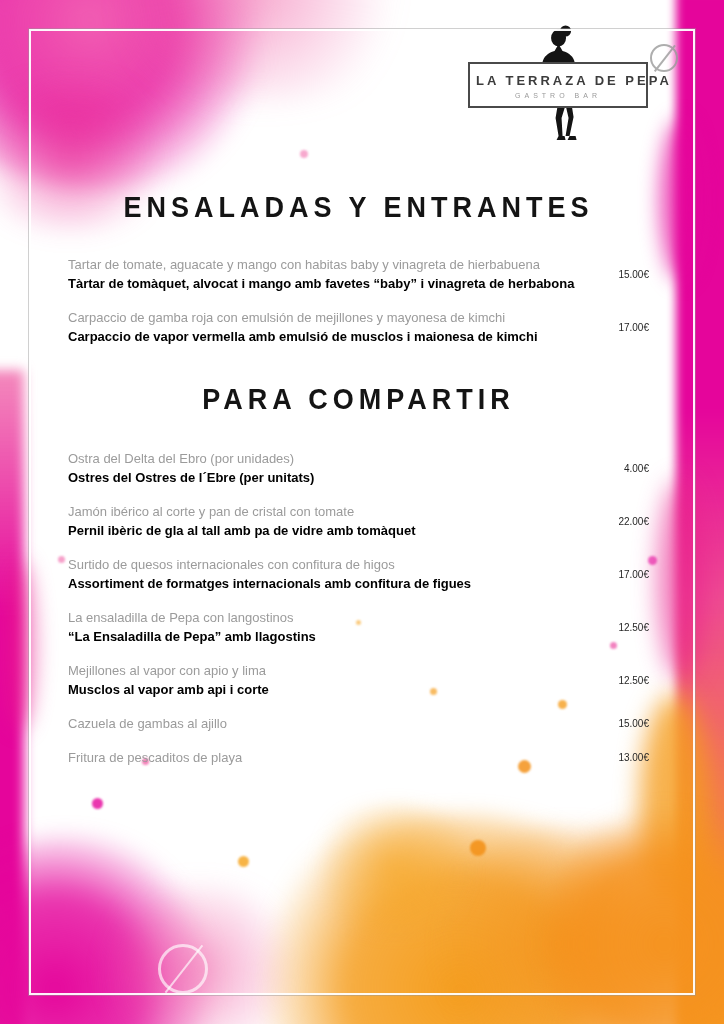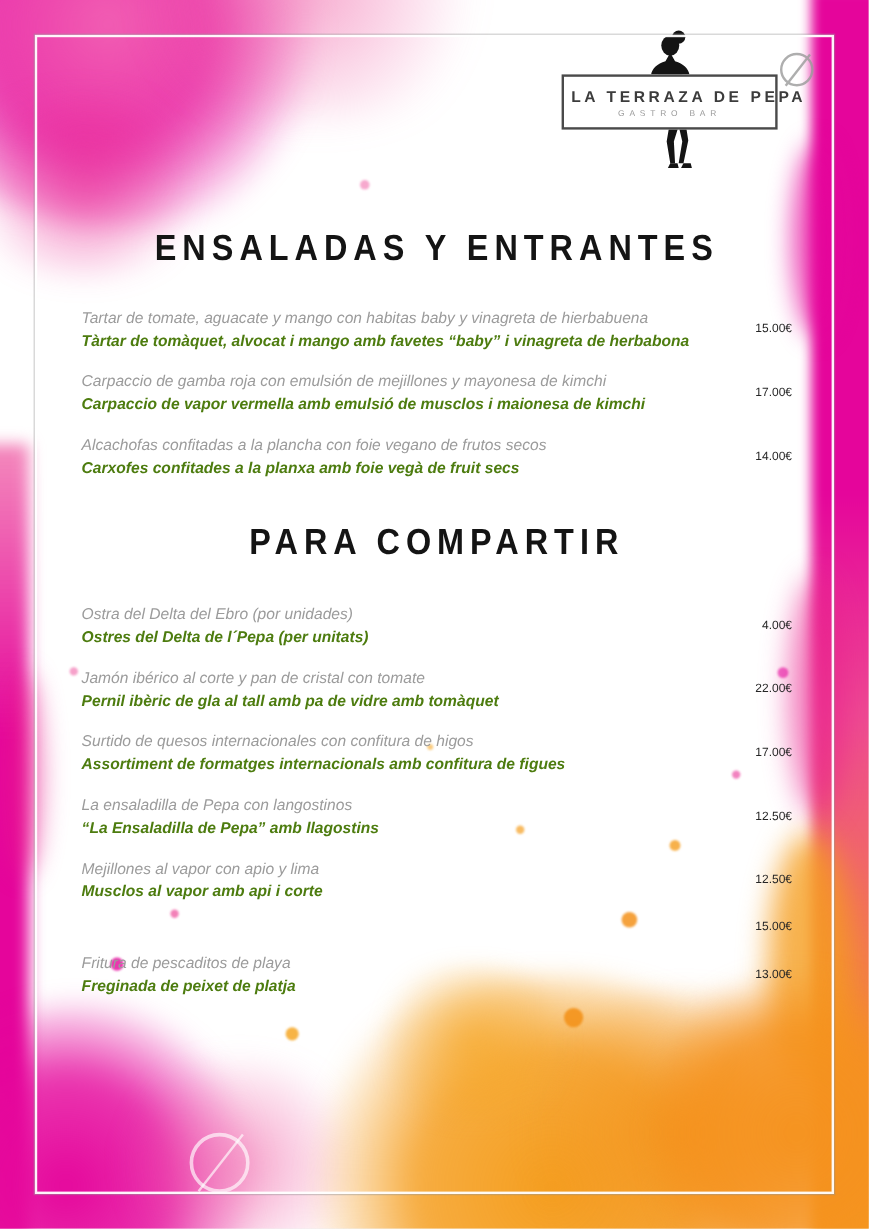--- a/index.html
+++ b/index.html
@@ -77,29 +77,29 @@
 
   
   .logo-wrap { position:absolute; top:62px; right:76px; width:180px; z-index:3; text-align:center; }
   .logo-figure { position:absolute; left:50%; top:-38px; transform:translateX(-46%); z-index:0; }
   .logo-box { position:relative; z-index:1; background:#ffffff; border:2px solid #4a4a4a;
     padding:9px 6px 7px 6px; }
   .logo-title { font-size:13px; letter-spacing:3px; color:#3c3c3c; font-weight:bold; white-space:nowrap; }
   .logo-sub { font-size:7px; letter-spacing:4px; color:#9a9a9a; margin-top:4px; }
 
   
-  .content { position:absolute; left:68px; right:64px; top:0; z-index:3; }
+  .content { position:absolute; left:68px; right:75px; top:0; z-index:3; }
   .section-title { margin:0; font-weight:bold; font-size:27px; letter-spacing:5px;
     color:#141414; text-align:center; transform:scaleY(1.12); }
   .st-1 { margin-top:192px; margin-bottom:32px; }
   .st-2 { margin-top:38px; margin-bottom:34px; }
   .row { display:flex; align-items:center; margin-bottom:15px; }
-  .names { flex:1 1 auto; min-width:0; padding-right:14px;font-style:italic; }
+  .names { flex:1 1 auto; min-width:0; padding-right:14px; }
   .es { font-size:13px; line-height:19px; color:#9b9b9b; }
-  .ca { font-size:13px; line-height:19px; color:#4d7c0f; font-weight:bold; }
+  .ca { font-size:13px; line-height:19px; color:#000000; font-weight:bold; }
   .price { flex:0 0 auto; font-size:10px; color:#262626; white-space:nowrap; }
 </style>
 </head>
 <body>
 
 <div class="page">
 
   <div class="decor">
     <div class="blob splash-topleft-a"></div>
     <div class="blob splash-topleft-b"></div>
@@ -168,34 +168,27 @@
     </div>
 
     <div class="row">
       <div class="names">
         <div class="es">Carpaccio de gamba roja con emulsión de mejillones y mayonesa de kimchi</div>
         <div class="ca">Carpaccio de vapor vermella amb emulsió de musclos i maionesa de kimchi</div>
       </div>
       <div class="price">17.00€</div>
     </div>
 
-    <div class="row">
-      <div class="names">
-        <div class="es">Alcachofas confitadas a la plancha con foie vegano de frutos secos</div>
-        <div class="ca">Carxofes confitades a la planxa amb foie vegà de fruit secs</div>
-      </div>
-      <div class="price">14.00€</div>
-    </div>
 
     <h1 class="section-title st-2">PARA COMPARTIR</h1>
 
     <div class="row">
       <div class="names">
         <div class="es">Ostra del Delta del Ebro (por unidades)</div>
-        <div class="ca">Ostres del Delta de l´Pepa (per unitats)</div>
+        <div class="ca">Ostres del Ostres de l´Ebre (per unitats)</div>
       </div>
       <div class="price">4.00€</div>
     </div>
 
     <div class="row">
       <div class="names">
         <div class="es">Jamón ibérico al corte y pan de cristal con tomate</div>
         <div class="ca">Pernil ibèric de gla al tall amb pa de vidre amb tomàquet</div>
       </div>
       <div class="price">22.00€</div>
@@ -220,28 +213,28 @@
     <div class="row">
       <div class="names">
         <div class="es">Mejillones al vapor con apio y lima</div>
         <div class="ca">Musclos al vapor amb api i corte</div>
       </div>
       <div class="price">12.50€</div>
     </div>
 
     <div class="row">
       <div class="names">
+        <div class="es">Cazuela de gambas al ajillo</div>
       </div>
       <div class="price">15.00€</div>
     </div>
 
     <div class="row">
       <div class="names">
         <div class="es">Fritura de pescaditos de playa</div>
-        <div class="ca">Freginada de peixet de platja</div>
       </div>
       <div class="price">13.00€</div>
     </div>
 
   </div>
 
   <div class="frame"></div>
 
 </div>
 

